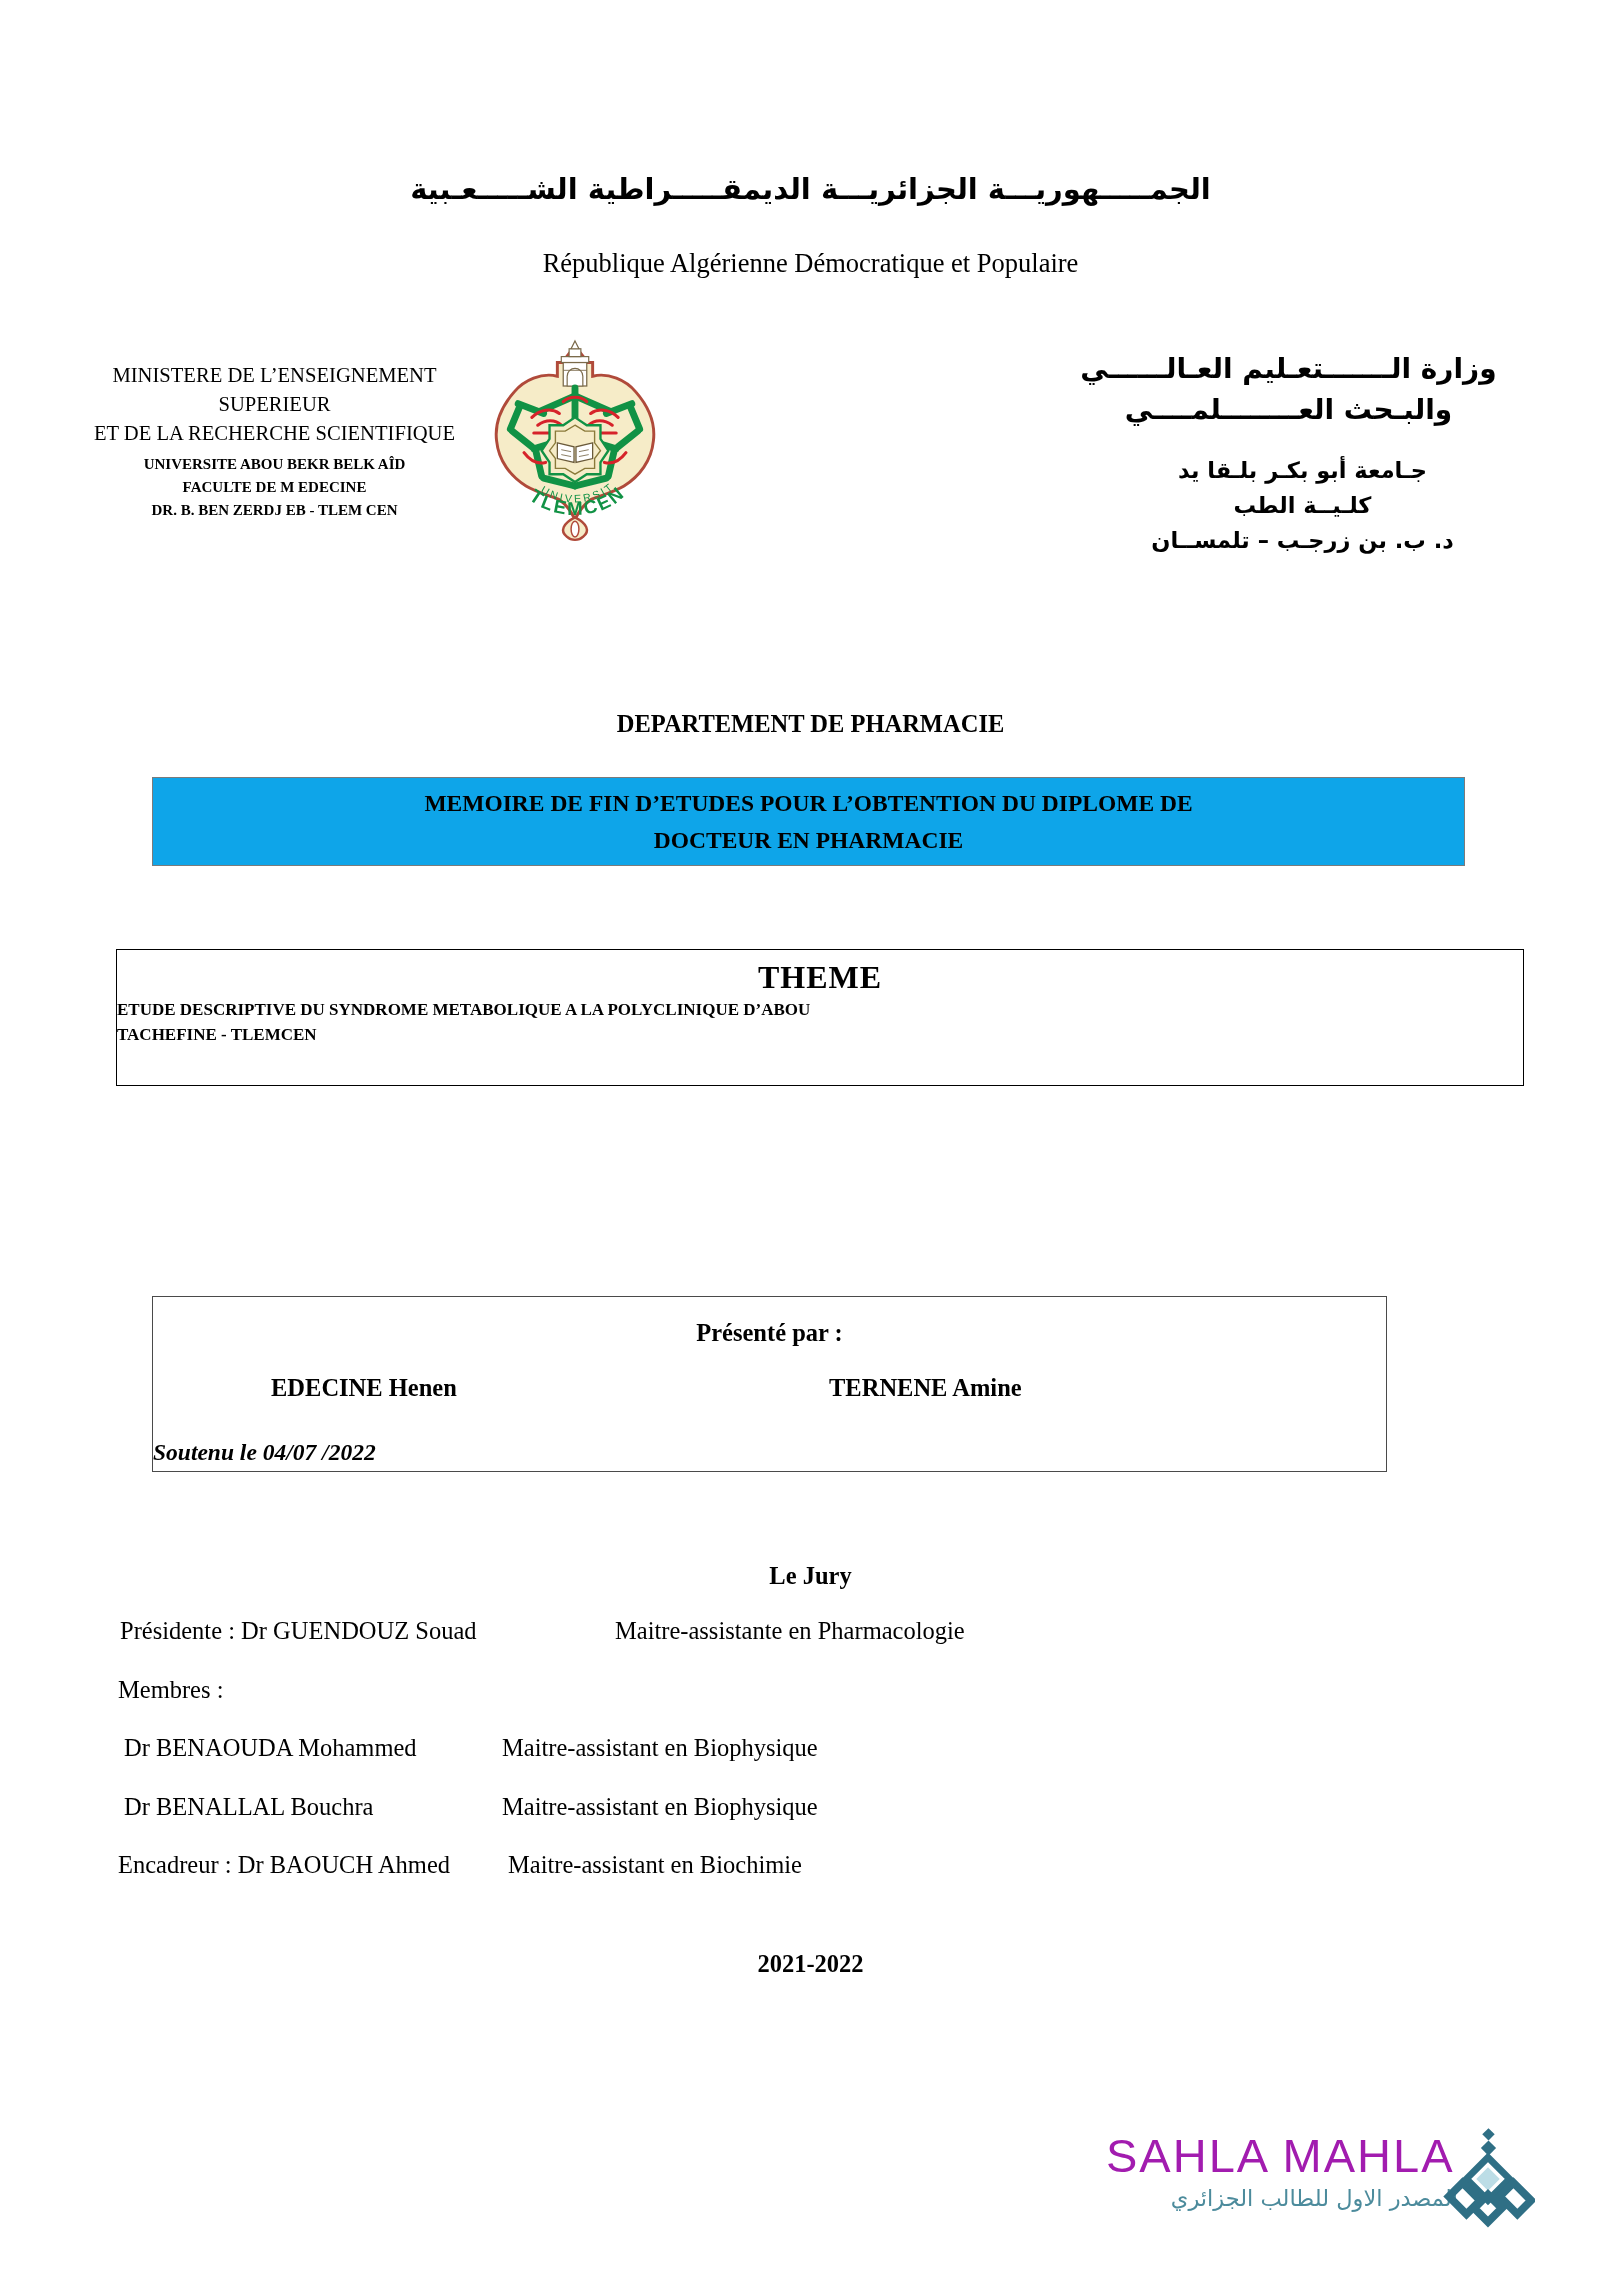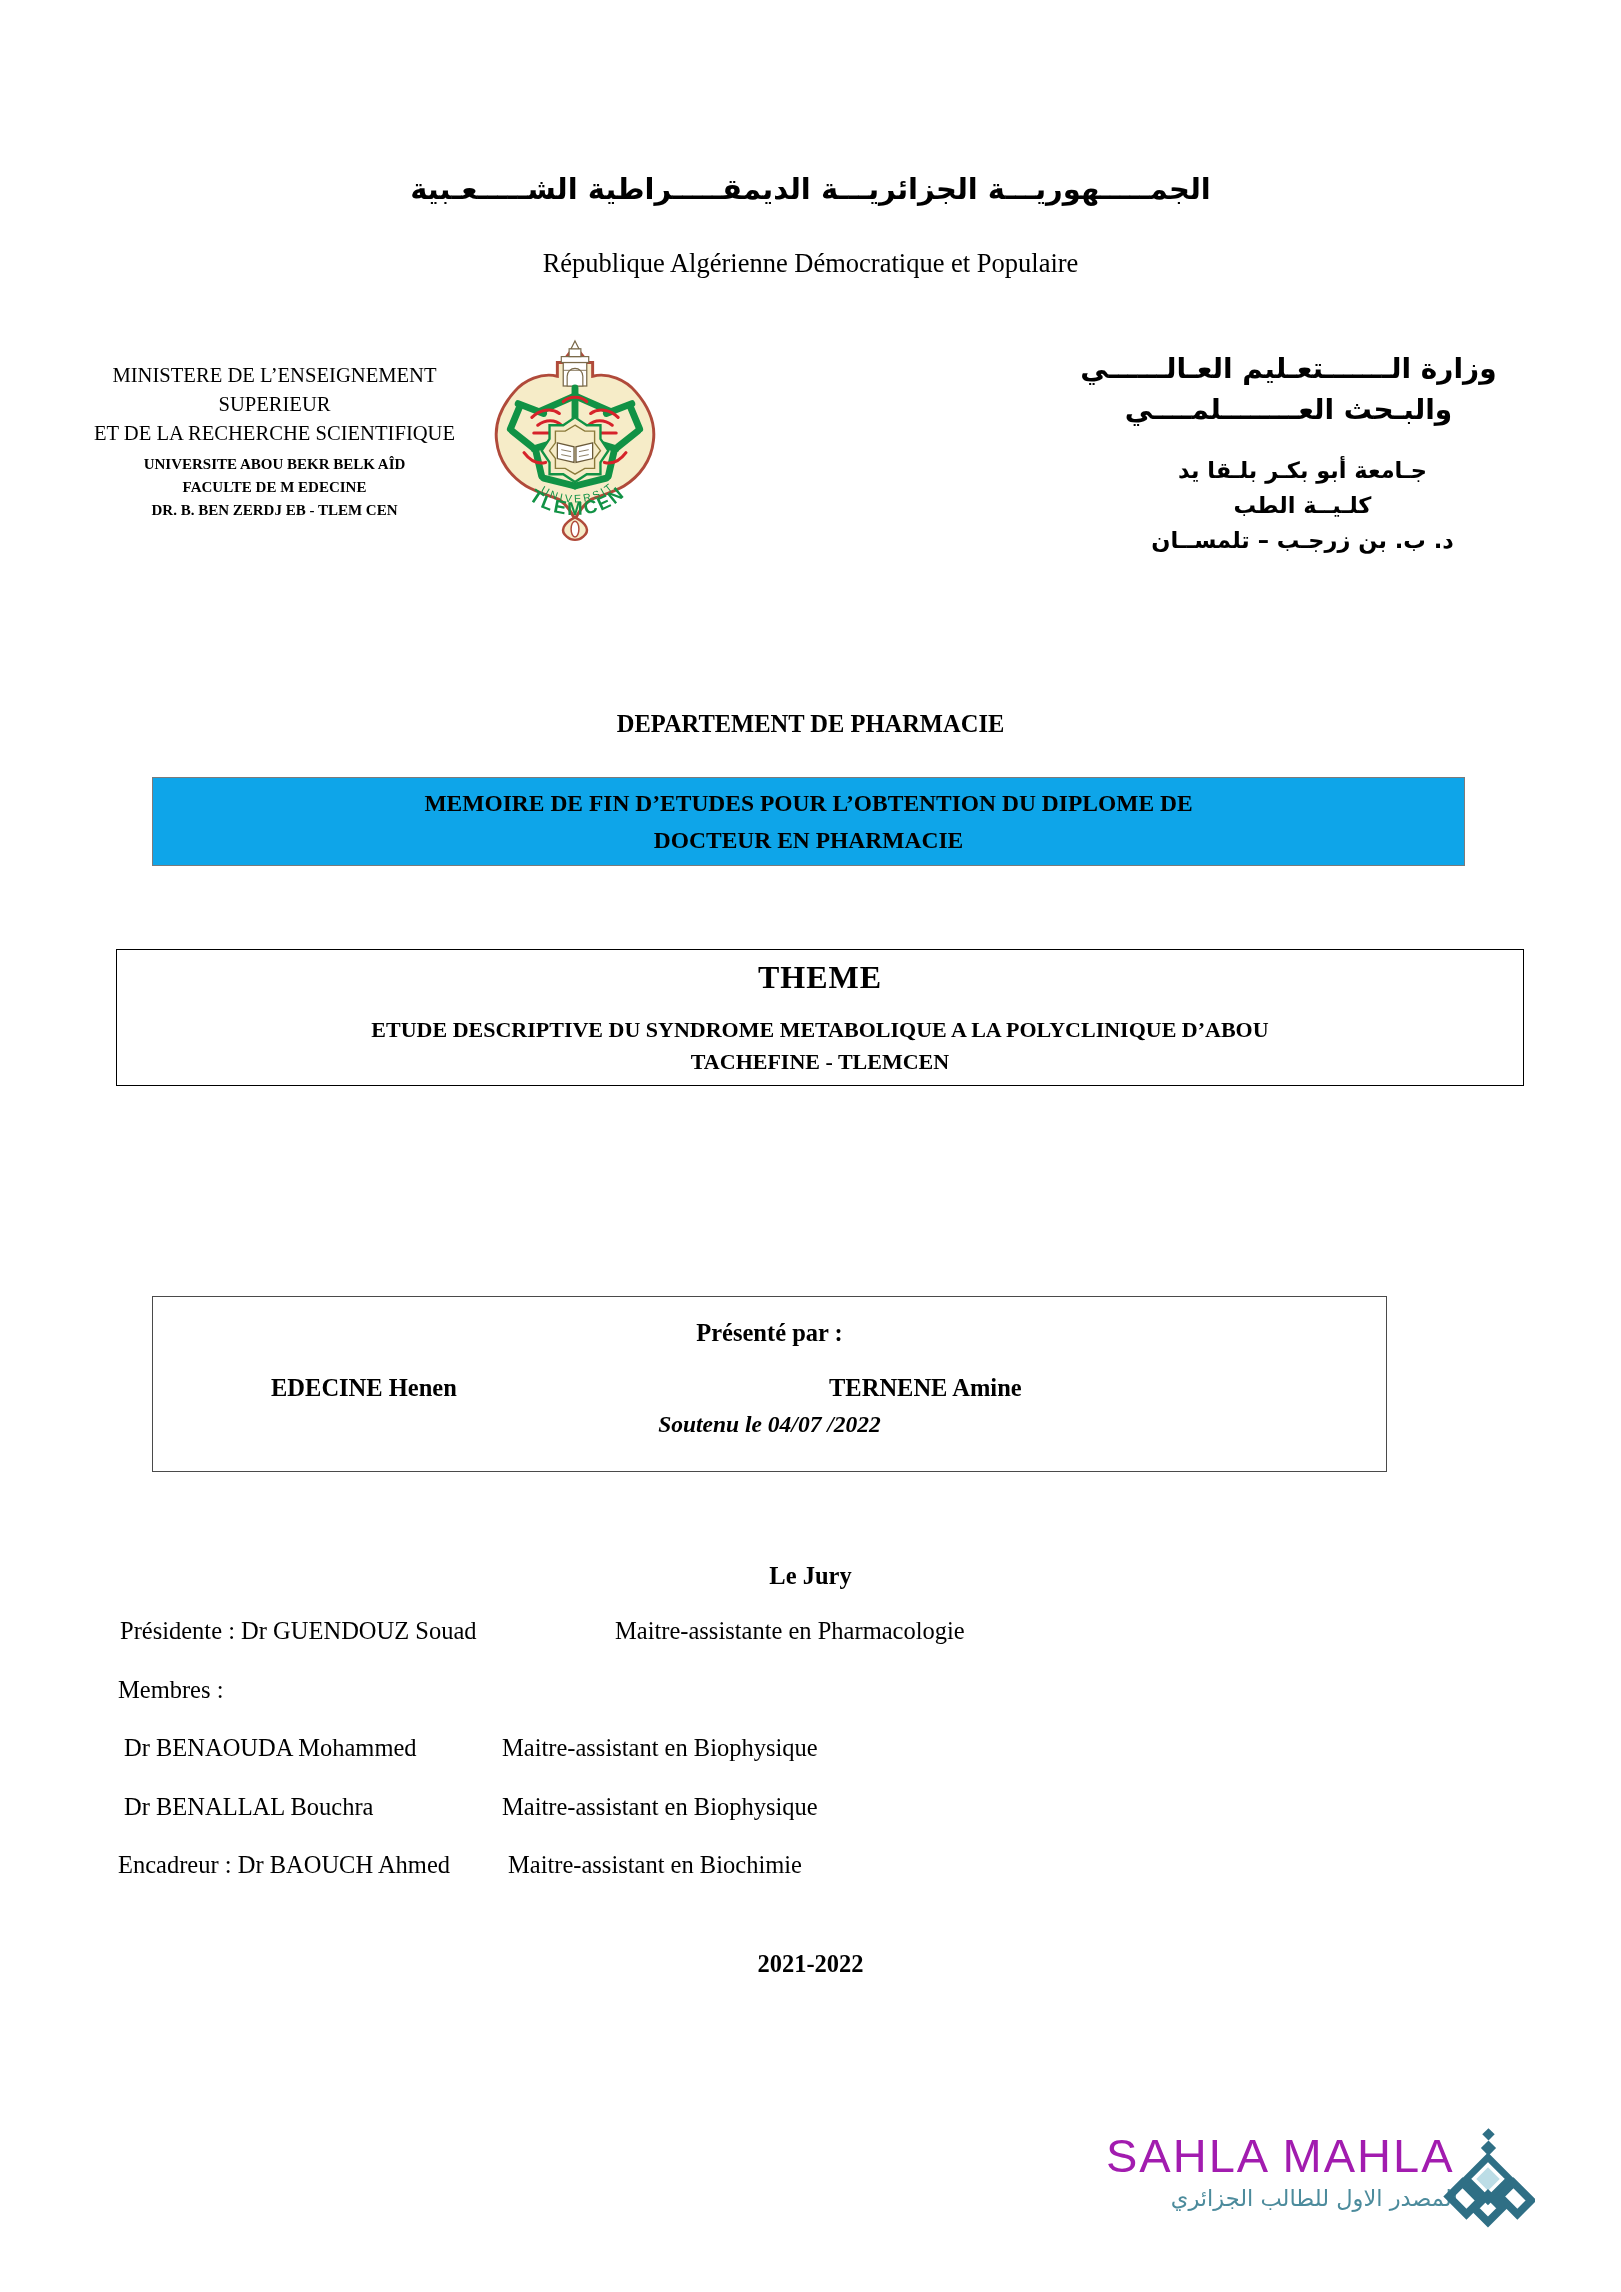--- a/index.html
+++ b/index.html
@@ -140,25 +140,24 @@
     padding-top: 7.8px;
   }
   .theme-label {
     text-align: center;
     font-size: 32px;
     font-weight: bold;
     letter-spacing: 1px;
     line-height: 1.2;
   }
   .theme-title {
-    text-align: center;
-    font-size: 22px;
+    font-size: 17px;
     font-weight: bold;
     line-height: 1.45;
-    margin-top: 18px;
+    margin-top: 2px;
   }
 
   
   .presente-box {
     position: absolute;
     left: 152px;
     top: 1296px;
     width: 1235px;
     height: 176px;
     border: 1px solid #4a4a4a;
@@ -173,25 +172,25 @@
   .presente-names {
     position: relative;
     margin-top: 27.4px;
     font-size: 24.5px;
     font-weight: bold;
     height: 33px;
   }
   .name-left  { position: absolute; left: 118px;  top: 0; }
   .name-right { position: absolute; left: 676px;  top: 0; }
   .soutenu {
-    text-align: center;
+    text-align: left;
     font-size: 23.5px;
     font-weight: bold;
     font-style: italic;
-    margin-top: 4px;
+    margin-top: 32px;
   }
 
   
   .jury-title {
     position: absolute;
     left: 0; right: 0;
     top: 1562px;
     text-align: center;
     font-size: 24.5px;
     font-weight: bold;

